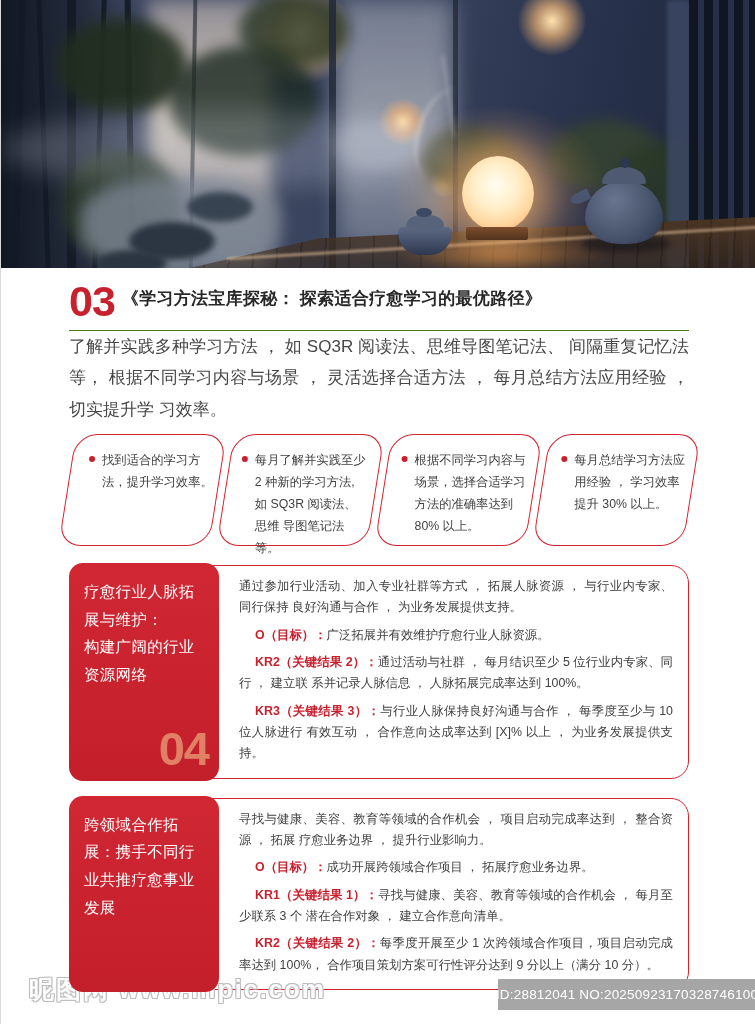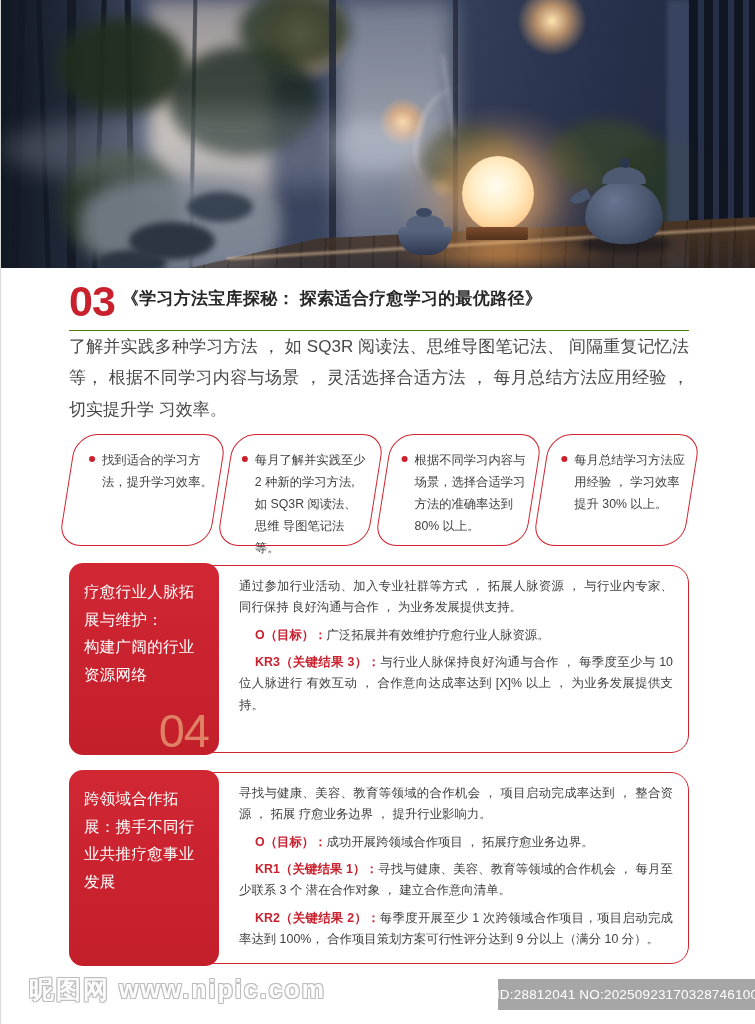--- a/index.html
+++ b/index.html
@@ -104,21 +104,21 @@
   .bubble-inner { transform:skewX(9deg); padding:15px 8px 0 17px; display:flex; gap:7px; }
   .dot { width:6px; height:6px; border-radius:50%; background:#c9202e; margin-top:6px; flex:none; }
   .btext { font-size:12.3px; color:#3f3f3f; line-height:1.78; }
 
   .sec { position:relative; min-height:192px; margin-top:17px; }
   .sec-border { position:absolute; left:8px; right:0; top:2px; bottom:2px;
     border:1.4px solid #d2242f; border-radius:18px; }
   .sec-side { position:absolute; left:0; top:0; bottom:0; width:150px; z-index:2;
     background:linear-gradient(#d02733,#c31f2b); border-radius:14px; padding:15px 10px 0 15px; color:#fff; }
   .sec-title { font-size:15.5px; font-weight:normal; line-height:1.78; letter-spacing:.3px; }
-  .sec-num { position:absolute; right:10px; bottom:0px; font-size:47px; font-weight:normal;
+  .sec-num { position:absolute; right:10px; bottom:7px; font-size:47px; font-weight:bold;
     color:#e08165; line-height:1.05; letter-spacing:-1px; }
   .sec-body { position:relative; z-index:1; margin-left:170px; padding:13px 16px 10px 0; }
   .sec-body p { font-size:12.4px; color:#3f3f3f; line-height:1.72; margin-bottom:6px; text-align:justify; }
   .sec-body p b { color:#c9202e;margin-left:16px; }
 
   
   .watermark { position:absolute; left:28px; top:973px; font-size:25px; font-weight:bold;
     letter-spacing:2px; color:#fdfdfd;
     text-shadow: 1px 1px 0 #bdbdbd, -1px -1px 0 #bdbdbd, 1px -1px 0 #bdbdbd, -1px 1px 0 #bdbdbd, 0 0 2px #cfcfcf; }
   .idbox { position:absolute; left:497px; top:979px; width:258px; height:31px; background:#a6a6a6;
@@ -221,20 +221,21 @@
     <div class="sec-side">
       <div class="sec-title">
         <div>疗愈行业人脉拓展与维护：</div>
         <div>构建广阔的行业资源网络</div>
       </div>
       <div class="sec-num">04</div>
     </div>
     <div class="sec-body">
       <p>通过参加行业活动、加入专业社群等方式 ， 拓展人脉资源 ， 与行业内专家、 同行保持 良好沟通与合作 ， 为业务发展提供支持。</p>
       <p class="kr"><b>O（目标）：</b><span>广泛拓展并有效维护疗愈行业人脉资源。</span></p>
+      <p class="kr"><b>KR2（关键结果 2）：</b><span>通过活动与社群 ， 每月结识至少 5 位行业内专家、同行 ， 建立联 系并记录人脉信息 ， 人脉拓展完成率达到 100%。</span></p>
       <p class="kr"><b>KR3（关键结果 3）：</b><span>与行业人脉保持良好沟通与合作 ， 每季度至少与 10 位人脉进行 有效互动 ， 合作意向达成率达到 [X]% 以上 ， 为业务发展提供支持。</span></p>
     </div>
   </div>
 
   <div class="sec" style="margin-top:15px;">
     <div class="sec-border"></div>
     <div class="sec-side">
       <div class="sec-title">
         <div>跨领域合作拓展：携手不同行业共推疗愈事业发展</div>
       </div>

